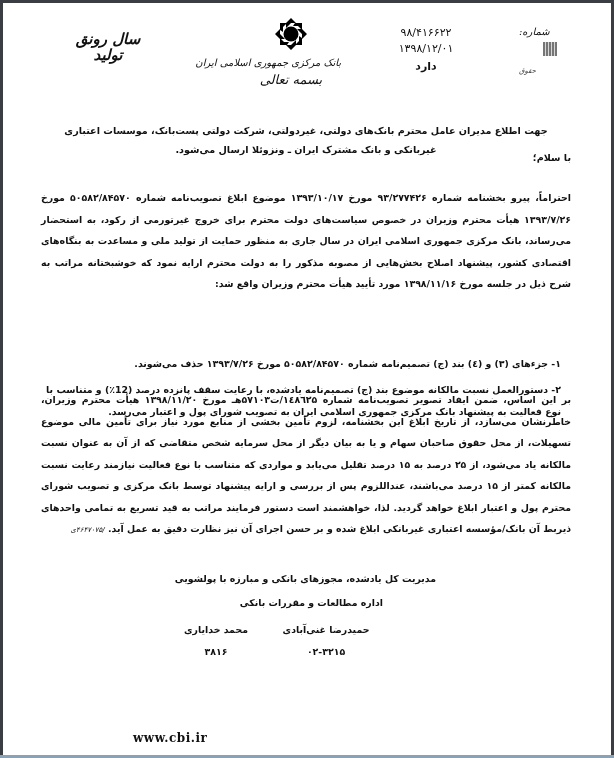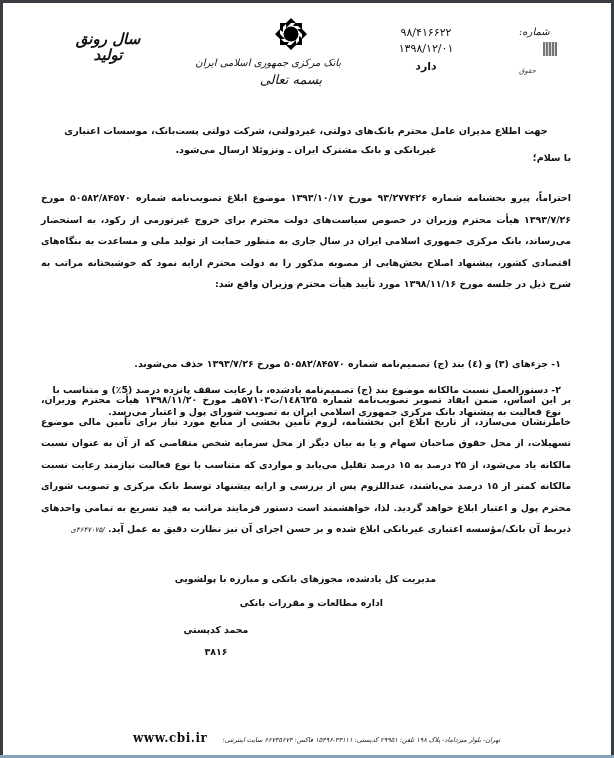--- a/index.html
+++ b/index.html
@@ -254,33 +254,36 @@
   <div class="intro">
     <div>جهت اطلاع مدیران عامل محترم بانک‌های دولتی، غیردولتی، شرکت دولتی پست‌بانک، موسسات اعتباری</div>
     <div>غیربانکی و بانک مشترک ایران ـ ونزوئلا ارسال می‌شود.</div>
   </div>
 
   <div class="salutation">با سلام؛</div>
 
   <div class="para p1">احتراماً، پیرو بخشنامه شماره ۹۳/۲۷۷۴۲۶ مورخ ۱۳۹۳/۱۰/۱۷ موضوع ابلاغ تصویب‌نامه شماره ۵۰۵۸۲/۸۴۵۷۰ مورخ ۱۳۹۳/۷/۲۶ هیأت محترم وزیران در خصوص سیاست‌های دولت محترم برای خروج غیرتورمی از رکود، به استحضار می‌رساند، بانک مرکزی جمهوری اسلامی ایران در سال جاری به منظور حمایت از تولید ملی و مساعدت به بنگاه‌های اقتصادی کشور، پیشنهاد اصلاح بخش‌هایی از مصوبه مذکور را به دولت محترم ارایه نمود که خوشبختانه مراتب به شرح ذیل در جلسه مورخ ۱۳۹۸/۱۱/۱۶ مورد تأیید هیأت محترم وزیران واقع شد:</div>
 
   <div class="item item1">۱- جزءهای (۳) و (٤) بند (ج) تصمیم‌نامه شماره ۵۰۵۸۲/۸۴۵۷۰ مورخ ۱۳۹۳/۷/۲۶ حذف می‌شوند.</div>
-  <div class="item item2">۲- دستورالعمل نسبت مالکانه موضوع بند (ج) تصمیم‌نامه یادشده، با رعایت سقف پانزده درصد (5٪) و متناسب با نوع فعالیت به پیشنهاد بانک مرکزی جمهوری اسلامی ایران به تصویب شورای پول و اعتبار می‌رسد.</div>
+  <div class="item item2">۲- دستورالعمل نسبت مالکانه موضوع بند (ج) تصمیم‌نامه یادشده، با رعایت سقف پانزده درصد (12٪) و متناسب با نوع فعالیت به پیشنهاد بانک مرکزی جمهوری اسلامی ایران به تصویب شورای پول و اعتبار می‌رسد.</div>
 
   <div class="para p2">
     <span>بر این اساس، ضمن ایفاد تصویر تصویب‌نامه شماره ۱٤۸٦۲۵/ت۵۷۱۰۳هـ مورخ ۱۳۹۸/۱۱/۲۰ هیأت محترم وزیران، خاطرنشان می‌سازد، از تاریخ ابلاغ این بخشنامه، لزوم تأمین بخشی از منابع مورد نیاز برای تأمین مالی موضوع تسهیلات، از محل حقوق صاحبان سهام و یا به بیان دیگر از محل سرمایه شخص متقاضی که از آن به عنوان نسبت مالکانه یاد می‌شود، از ۲۵ درصد به ۱۵ درصد تقلیل می‌یابد و مواردی که متناسب با نوع فعالیت نیازمند رعایت نسبت مالکانه کمتر از ۱۵ درصد می‌باشند، عنداللزوم پس از بررسی و ارایه پیشنهاد توسط بانک مرکزی و تصویب شورای محترم پول و اعتبار ابلاغ خواهد گردید. لذا، خواهشمند است دستور فرمایند مراتب به قید تسریع به تمامی واحدهای ذیربط آن بانک/مؤسسه اعتباری غیربانکی ابلاغ شده و بر حسن اجرای آن نیز نظارت دقیق به عمل آید.</span>
     <span class="ref-code">/۴۶۴۷۰۷۵ی</span>
   </div>
 
   <div class="sig-dept">مدیریت کل یادشده، مجوزهای بانکی و مبارزه با پولشویی</div>
   <div class="sig-office">اداره مطالعات و مقررات بانکی</div>
 
+  <div class="sig-col sig-col-1">
+    <div>حمیدرضا غنی‌آبادی</div>
+    <div>۰۲-۳۲۱۵</div>
+  </div>
   <div class="sig-col sig-col-2">
-    <div>محمد کدپستی</div>
+    <div>محمد خدایاری</div>
     <div>۳۸۱۶</div>
   </div>
 
   <div class="footer">
     <span class="footer-web">www.cbi.ir</span>
-    <span class="footer-addr">تهران- بلوار میرداماد- پلاک ۱۹۸ تلفن: ۲۹۹۵۱ کدپستی: ۳۳۱۱۱-۱۵۴۹۶ فاکس: ۶۶۷۳۵۶۷۴ سایت اینترنتی:</span>
   </div>
 
 </div>
 
 </body></html>

